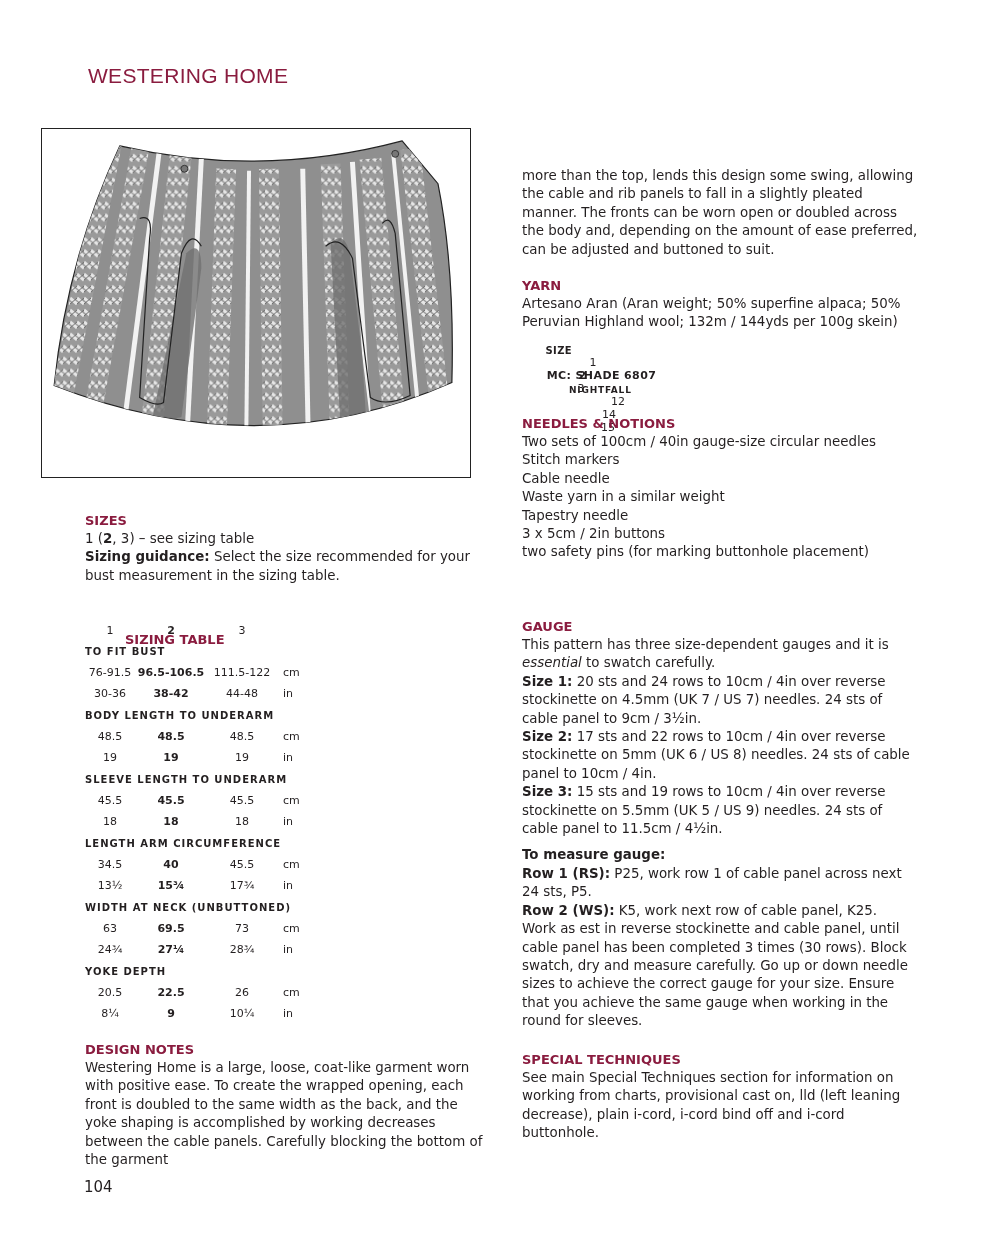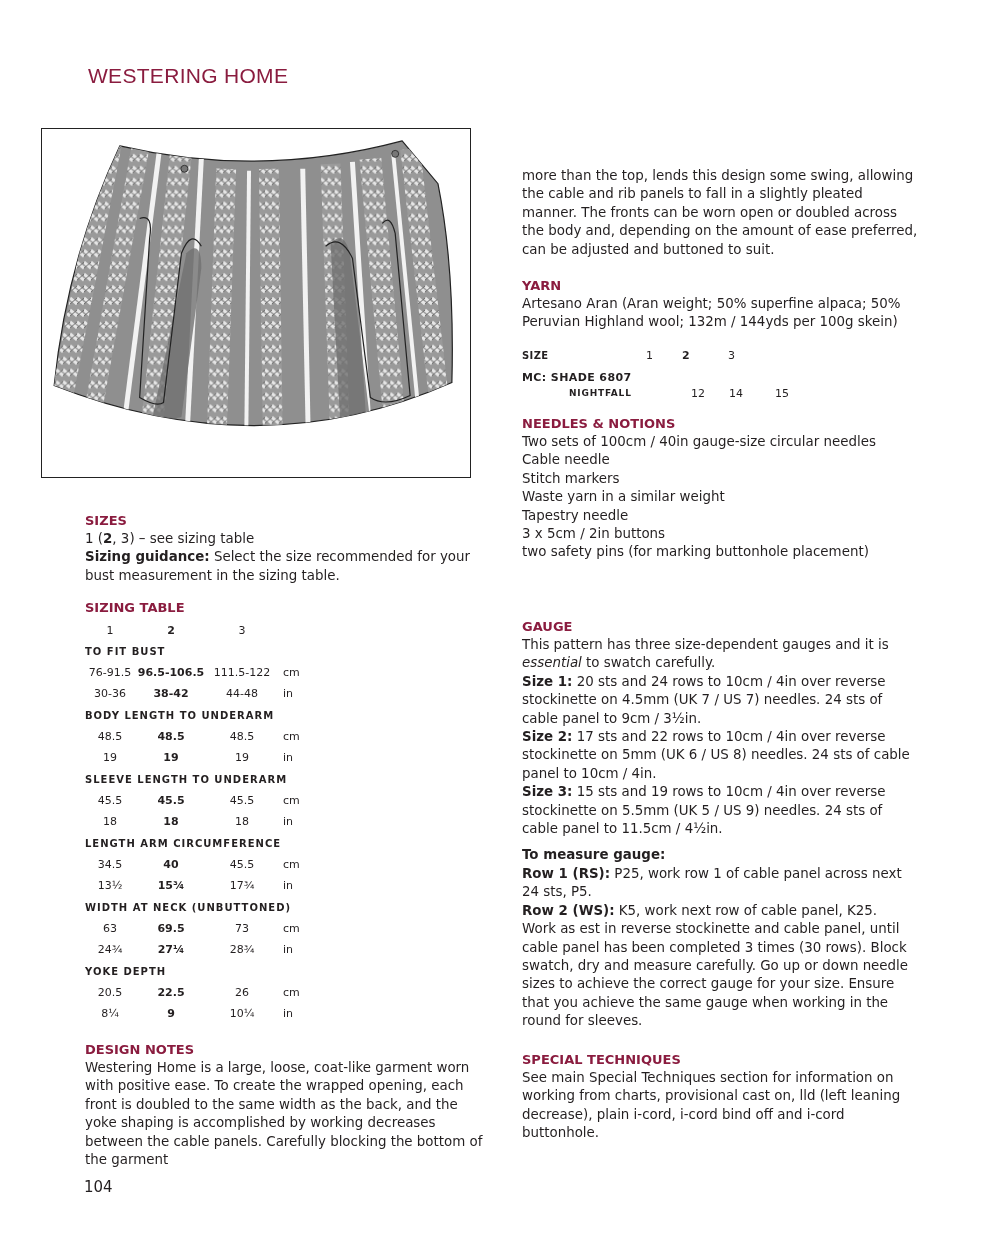--- a/index.html
+++ b/index.html
@@ -18,21 +18,21 @@
   b { font-weight: bold; }
   i { font-style: italic; text-align: center; }
   .sz-table { position: absolute; left: 85px; top: 620px; width: 260px; font-size: 11px; }
   .sz-row { display: flex; height: 21px; align-items: center; }
   .sz-cell { text-align: center; }
   .c1 { width: 50px; } .c2 { width: 72px; } .c3 { width: 70px; } .c4 { width: 30px; text-align: left; padding-left: 6px; }
   .sz-label { height: 22px; display: flex; align-items: center; font-size: 10px; font-weight: bold;
               letter-spacing: 1px; }
   .bold { font-weight: bold; }
   .yarn-table { position: absolute; left: 522px; top: 345px; font-size: 11px; }
-  .yt-row { display: flex; align-items: center; }
+  .yt-row { display: flex; align-items: center; flex-direction: column; }
   .yt-lab { width: 112px; font-size: 10px; font-weight: bold; letter-spacing: 0.4px; }
   .yt-num { width: 48px; text-align: left; }
   .page-num { position: absolute; left: 84px; top: 1178px; font-size: 15px; }
 </style>
 </head>
 <body>
 
 <div class="page-title">WESTERING HOME</div>
 
 <div class="illustration">
@@ -96,22 +96,22 @@
     <span class="yt-lab" style="font-size:9px;letter-spacing:0.8px">NIGHTFALL</span>
     <span class="yt-num" style="padding-left:10px;width:38px">12</span>
     <span class="yt-num" style="width:46px">14</span>
     <span class="yt-num">15</span>
   </div>
 </div>
 
 <div class="col col-right" style="top:415px;">
   <div class="h">NEEDLES &amp; NOTIONS</div>
   <div>Two sets of 100cm / 40in gauge-size circular needles</div>
+  <div>Stitch markers</div>
   <div>Cable needle</div>
-  <div>Stitch markers</div>
   <div>Waste yarn in a similar weight</div>
   <div>Tapestry needle</div>
   <div>3 x 5cm / 2in buttons</div>
   <div>two safety pins (for marking buttonhole placement)</div>
 </div>
 
 <div class="col col-right" style="top:618px;">
   <div class="h">GAUGE</div>
   <p class="p"><span>This pattern has three size-dependent gauges and it is </span><i>essential</i><span> to swatch carefully.</span></p>
   <p class="p"><b>Size 1:</b><span> 20 sts and 24 rows to 10cm / 4in over reverse stockinette on 4.5mm (UK 7 / US 7) needles. 24 sts of cable panel to 9cm / 3½in.</span></p>
@@ -127,21 +127,21 @@
   <div class="h">SPECIAL TECHNIQUES</div>
   <p class="p">See main Special Techniques section for information on working from charts, provisional cast on, lld (left leaning decrease), plain i-cord, i-cord bind off and i-cord buttonhole.</p>
 </div>
 
 <div class="col col-left" style="top:512px;">
   <div class="h">SIZES</div>
   <p class="p"><span>1 (</span><b>2</b><span>, 3) – see sizing table</span></p>
   <p class="p"><b>Sizing guidance:</b><span> Select the size recommended for your bust measurement in the sizing table.</span></p>
 </div>
 
-<div class="col col-left" style="top:599px;">
+<div class="col col-left" style="top:631px;margin-left:40px;">
   <div class="h">SIZING TABLE</div>
 </div>
 
 <div class="sz-table">
   <div class="sz-row" style="height:20px;">
     <span class="sz-cell c1">1</span>
     <span class="sz-cell c2 bold">2</span>
     <span class="sz-cell c3">3</span>
   </div>
 

